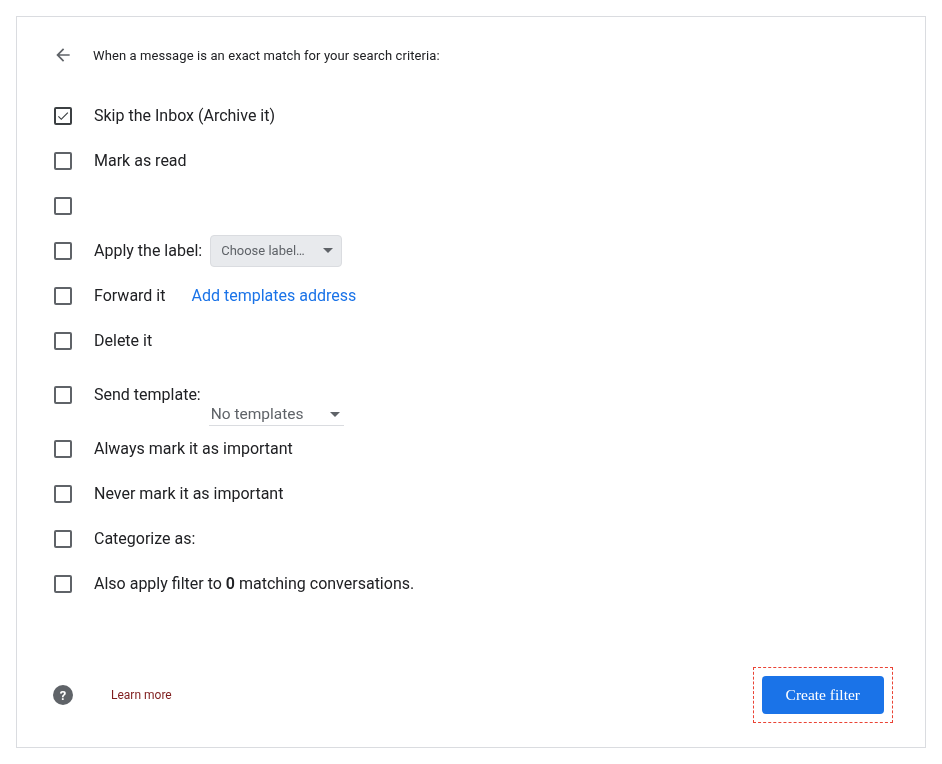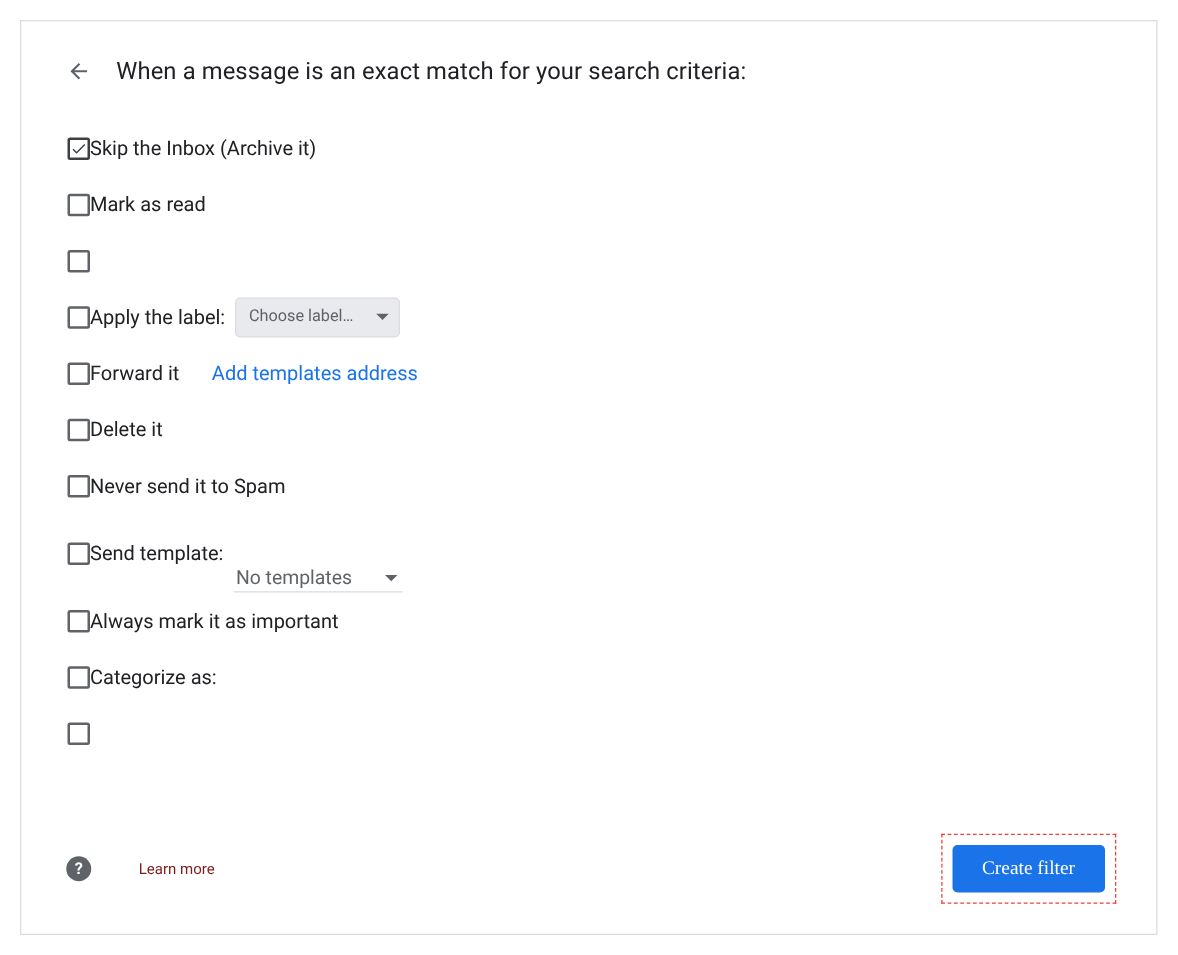--- a/index.html
+++ b/index.html
@@ -32,33 +32,34 @@
       gap: 20px;
       margin-bottom: 28px;
     }
     .back-icon {
       width: 20px;
       height: 20px;
       cursor: pointer;
       color: #5f6368;
     }
     .header-text {
-      font-size: 19px;
+      font-size: 13px;
       color: #202124;
       letter-spacing: 0.1px;
     }
     .options {
       display: flex;
       flex-direction: column;
       gap: 0;
     }
     .option-row {
       display: flex;
       align-items: center;
       min-height: 45px;
+      gap: 22px;
       padding-left: 1px;
     }
     .checkbox {
       width: 18px;
       height: 18px;
       border: 2px solid #5f6368;
       border-radius: 2px;
       cursor: pointer;
       flex-shrink: 0;
       display: flex;
@@ -225,51 +226,56 @@
         <span>Forward it</span>
         <span class="link">Add templates address</span>
       </span>
     </div>
 
     <div class="option-row">
       <span class="checkbox"></span>
       <span class="option-label">Delete it</span>
     </div>
 
-    <div class="option-row">
-      <span class="checkbox"></span>
-      <span class="option-label">Never send it to Spam</span>
-    </div>
 
     <div class="option-row">
       <span class="checkbox"></span>
       <span class="option-label">
         <span>Send template:</span>
         <span class="inline-select-plain">
           <span>No templates</span>
           <span class="dropdown-triangle"></span>
         </span>
       </span>
     </div>
 
     <div class="option-row">
       <span class="checkbox"></span>
       <span class="option-label">Always mark it as important</span>
     </div>
 
+    <div class="option-row">
+      <span class="checkbox"></span>
+      <span class="option-label">Never mark it as important</span>
+    </div>
 
     <div class="option-row">
       <span class="checkbox"></span>
       <span class="option-label">
         <span>Categorize as:</span>
       </span>
     </div>
 
     <div class="option-row">
       <span class="checkbox"></span>
+      <span class="option-label">
+        <span class="option-text-parts">
+          <span>Also apply filter to </span><span class="bold-inline">0</span><span> matching conversations.</span>
+        </span>
+      </span>
     </div>
 
   </div>
 
   <div class="footer">
     <div class="footer-left">
       <span class="help-icon">?</span>
       <span class="learn-more">Learn more</span>
     </div>
     <div class="create-button-wrap">

